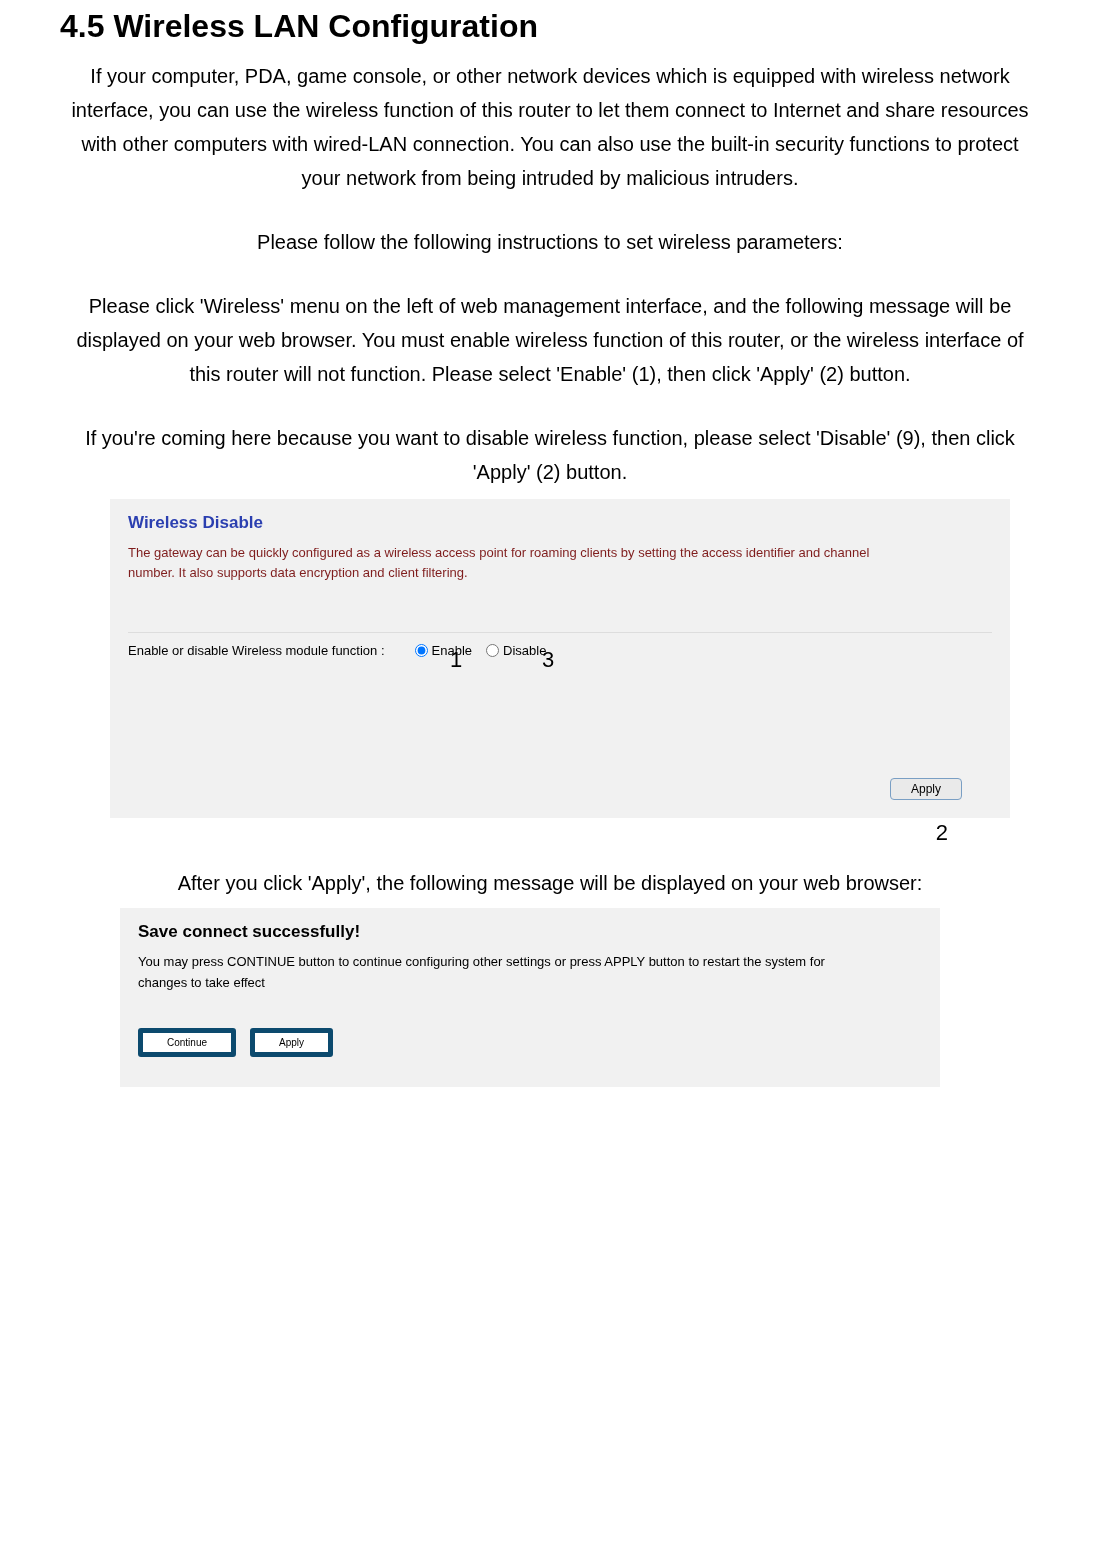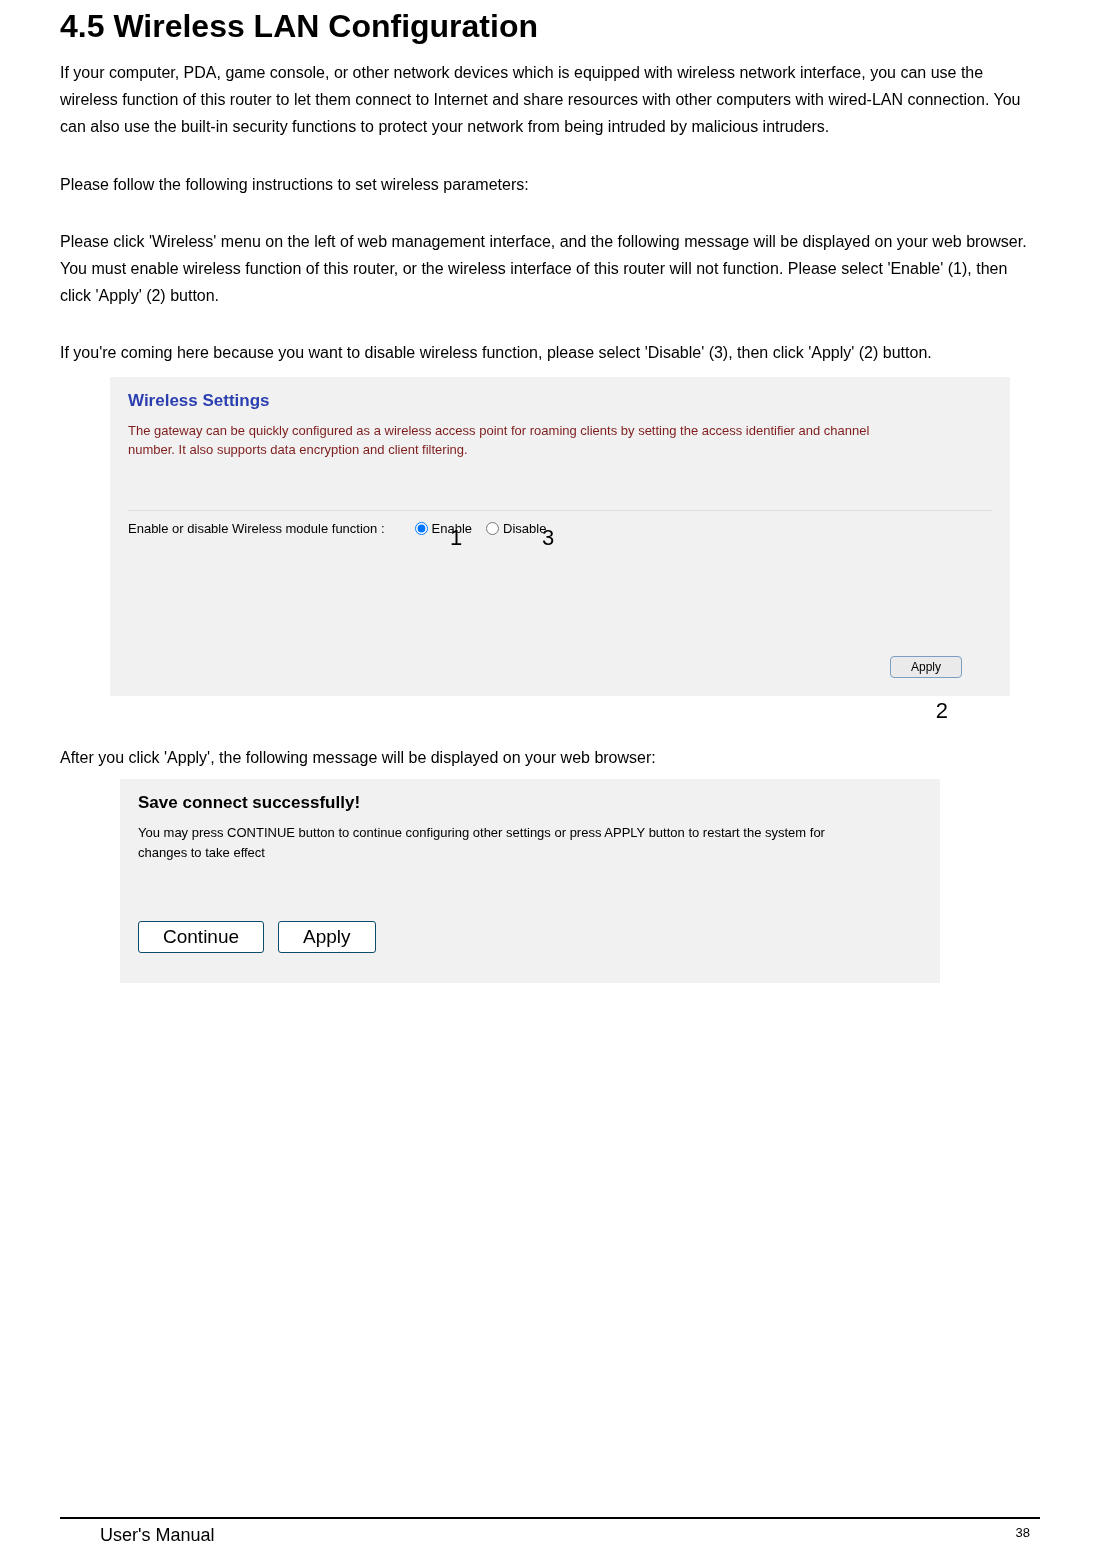--- a/index.html
+++ b/index.html
@@ -1,56 +1,56 @@
 <!DOCTYPE html>
 <html><head>
 <meta charset="utf-8">
 <style>
   * { box-sizing: border-box; margin: 0; padding: 0; }
   html, body { width: 1100px; background: #fff; font-family: Arial, Helvetica, sans-serif; color: #000; }
   .page { width: 1100px; min-height: 1556px; padding: 0 60px 0 60px; position: relative; }
   .section-title { font-size: 32px; font-weight: bold; margin-top: 8px; margin-bottom: 14px; }
-  .body-text { font-size: 16px; line-height: 1.7; margin-bottom: 30px; }
+  .body-text { font-size: 20px; line-height: 1.7; margin-bottom: 30px; text-align: center; }
   .body-text.narrow { margin-bottom: 10px; }
   .screenshot { background: #f1f1f1; margin: 0 30px 6px 50px; padding: 14px 18px 18px 18px; position: relative; }
   .ss-title { color: #2b3fb0; font-weight: bold; font-size: 17px; margin-bottom: 10px; font-family: Arial, sans-serif; }
   .ss-desc { color: #7f1d1d; font-size: 13px; line-height: 1.5; max-width: 780px; margin-bottom: 50px; }
   .ss-row { font-size: 13px; color: #000; display: flex; align-items: flex-end; gap: 6px; margin-bottom: 10px; }
   .radio { display: inline-flex; align-items: center; gap: 4px; margin-left: 6px; }
   .radio input { margin: 0; }
   .annot { font-size: 22px; color: #000; position: absolute; }
   .apply-btn { background: #eaeaea; border: 1px solid #7a9fc4; border-radius: 4px; font-size: 12px; padding: 3px 20px; cursor: pointer; font-family: Arial, sans-serif; }
   .apply-wrap { text-align: right; margin-top: 120px; padding-right: 30px; position: relative; }
   .sep-line { border: 0; border-top: 1px solid #ddd; margin: 8px 0 10px 0; }
   .screenshot2 { background: #f1f1f1; margin: 8px 100px 0 60px; padding: 14px 18px 30px 18px; }
   .ss2-title { font-weight: bold; font-size: 17px; margin-bottom: 10px; }
   .ss2-desc { font-size: 13px; line-height: 1.6; margin-bottom: 34px; max-width: 700px; }
   .ss2-btns { display: flex; gap: 14px; }
-  .btn2 { background: #fff; border: 1px solid #0c4a6e; border-radius: 3px; font-size: 19px; padding: 4px 24px; cursor: pointer; font-family: Arial, sans-serif; margin-top: 23px; }
+  .btn2 { background: #fff; border: 5px solid #0c4a6e; border-radius: 3px; font-size: 10px; padding: 4px 24px; cursor: pointer; font-family: Arial, sans-serif; }
   .footer { position: absolute; bottom: 18px; left: 0; right: 0; }
   .footer-line { border-top: 2px solid #000; margin: 0 60px 6px 60px; }
   .footer-row { display: flex; justify-content: space-between; font-size: 18px; padding: 0 70px 0 100px; }
   .footer-page { font-size: 13px; }
 </style>
 </head>
 <body>
 <div class="page">
 
   <h2 class="section-title">4.5 Wireless LAN Configuration</h2>
 
   <p class="body-text">If your computer, PDA, game console, or other network devices which is equipped with wireless network interface, you can use the wireless function of this router to let them connect to Internet and share resources with other computers with wired-LAN connection. You can also use the built-in security functions to protect your network from being intruded by malicious intruders.</p>
 
   <p class="body-text">Please follow the following instructions to set wireless parameters:</p>
 
   <p class="body-text">Please click 'Wireless' menu on the left of web management interface, and the following message will be displayed on your web browser. You must enable wireless function of this router, or the wireless interface of this router will not function. Please select 'Enable' (1), then click 'Apply' (2) button.</p>
 
-  <p class="body-text narrow">If you're coming here because you want to disable wireless function, please select 'Disable' (3), then click 'Apply' (2) button.</p>
+  <p class="body-text narrow">If you're coming here because you want to disable wireless function, please select 'Disable' (9), then click 'Apply' (2) button.</p>
 
   <div class="screenshot">
-    <div class="ss-title">Wireless Settings</div>
+    <div class="ss-title">Wireless Disable</div>
     <div class="ss-desc">The gateway can be quickly configured as a wireless access point for roaming clients by setting the access identifier and channel number. It also supports data encryption and client filtering.</div>
     <hr class="sep-line">
     <div class="ss-row">
       <span style="margin-right:18px;">Enable or disable Wireless module function :</span>
       <label class="radio">
         <input type="radio" name="wmod" checked="" style="">
         <span>Enable</span>
       </label>
       <label class="radio" style="margin-left:8px;">
         <input type="radio" name="wmod" style="">
@@ -71,20 +71,13 @@
 
   <div class="screenshot2">
     <div class="ss2-title">Save connect successfully!</div>
     <div class="ss2-desc">You may press CONTINUE button to continue configuring other settings or press APPLY button to restart the system for changes to take effect</div>
     <div class="ss2-btns">
       <button class="btn2">Continue</button>
       <button class="btn2">Apply</button>
     </div>
   </div>
 
-  <div class="footer">
-    <div class="footer-line"></div>
-    <div class="footer-row">
-      <span>User's Manual</span>
-      <span class="footer-page">38</span>
-    </div>
-  </div>
 </div>
 
 </body></html>

